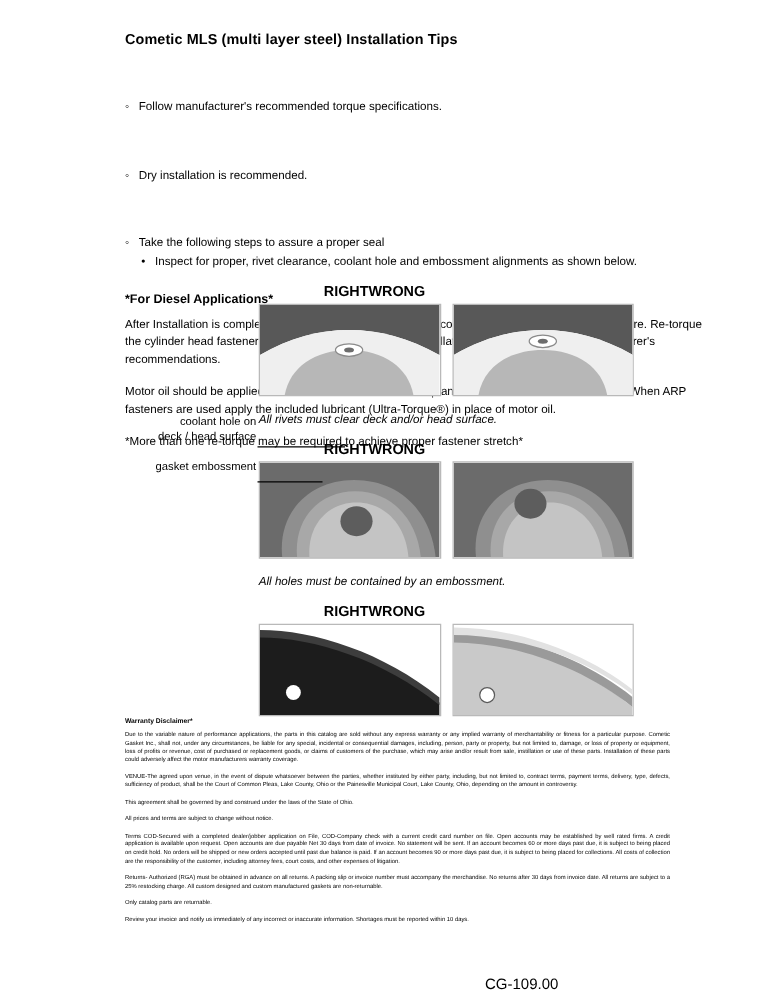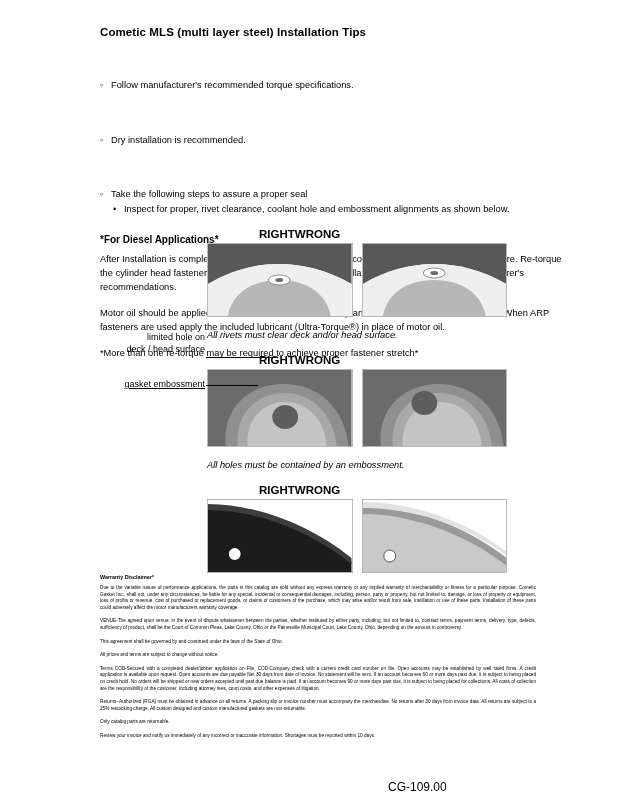--- a/index.html
+++ b/index.html
@@ -256,26 +256,26 @@
             <path d="M0,2 C48,2 104,20 145,52 L145,56 C104,24 48,8 0,8 Z" fill="#e2e2e2"></path>
             <circle cx="27" cy="56" r="6" fill="#ffffff" stroke="#5a5a5a" stroke-width="1"></circle>
           </svg>
         </div>
       </div>
     </div>
 
   </div>
 
   <div class="callout" style="left:100px; top:331px; width:105px;">
-    <div>limited hole on</div>
+    <div>coolant hole on</div>
     <div>deck / head surface</div>
   </div>
   <div class="callout-line" style="left:206px; top:357px; width:70px;"></div>
 
-  <div class="callout" style="left:86px; top:378px; width:119px;text-decoration:underline;">
+  <div class="callout" style="left:86px; top:367px; width:119px;">
     <div>gasket embossment</div>
   </div>
   <div class="callout-line" style="left:206px; top:385px; width:52px;"></div>
 
   <div class="warranty">
     <h3>Warranty Disclaimer*</h3>
     <p>Due to the variable nature of performance applications, the parts in this catalog are sold without any express warranty or any implied warranty of merchantability or fitness for a particular purpose.  Cometic Gasket Inc., shall not, under any circumstances, be liable for any special, incidental or consequential damages, including, person, party or property, but not limited to, damage, or loss of property or equipment, loss of profits or revenue, cost of purchased or replacement goods, or claims of customers of the purchase, which may arise and/or result from sale, instillation or use of these parts.  Installation of these parts could adversely affect the motor manufacturers warranty coverage.</p>
     <p>VENUE-The agreed upon venue, in the event of dispute whatsoever between the parties, whether instituted by either party, including, but not limited to, contract terms, payment terms, delivery, type, defects, sufficiency of product, shall be the Court of Common Pleas, Lake County, Ohio or the Painesville Municipal Court, Lake County, Ohio, depending on the amount in controversy.</p>
     <p>This agreement shall be governed by and construed under the laws of the State of Ohio.</p>
     <p>All prices and terms are subject to change without notice.</p>

